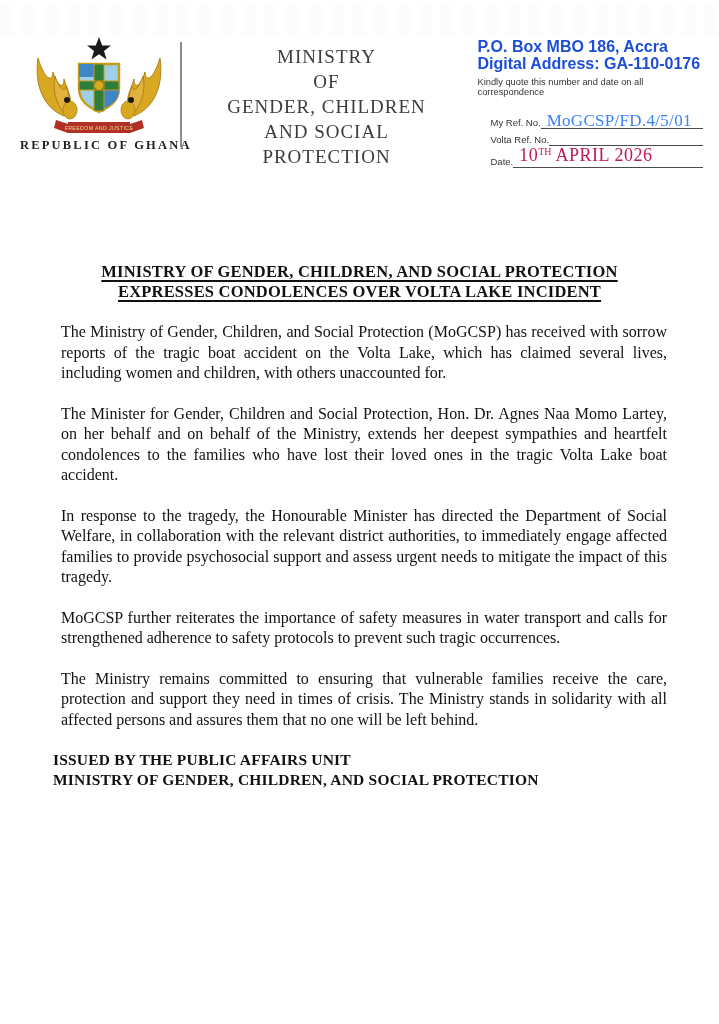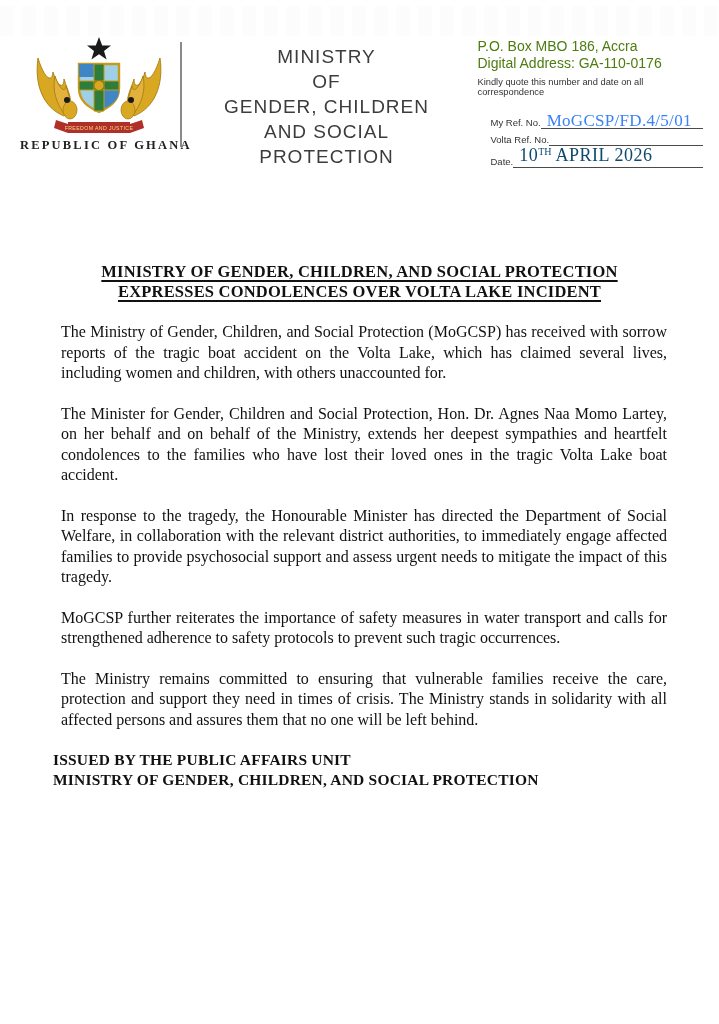--- a/index.html
+++ b/index.html
@@ -28,48 +28,48 @@
     margin-top:2px;
     font-family:"Liberation Serif", serif;
     font-weight:bold;font-size:12.5px;letter-spacing:2.2px;
     color:#222;white-space:nowrap;
   }
   .vdivider{width:1.5px;background:#8a8a8a;height:105px;margin:12px 4px 0 2px;flex:0 0 auto;}
   .ministry-block{
     width:282px;flex:0 0 auto;
     padding-top:14px;
     text-align:center;
-    font-family:Liberation Sans, sans-serif;
+    font-family:Liberation Serif, serif;
     font-size:19px;line-height:25px;letter-spacing:1px;
     color:#3c3c3c;
   }
   .contact-block{
     flex:1;min-width:0;
     padding:8px 2px 0 10px;
     font-family:"Liberation Sans", sans-serif;
   }
-  .contact-bold{font-weight:normal;font-size:14px;line-height:17px;color:#4d7c0f;}
+  .contact-bold{font-weight:bold;font-size:16px;line-height:17px;color:#1d4ed8;}
   .contact-note{font-size:9.3px;color:#333;margin-top:5px;margin-bottom:16px;}
   .ref-line{display:flex;align-items:flex-end;margin-bottom:4px;}
   .ref-label{font-size:9.5px;color:#333;white-space:nowrap;padding-bottom:1px;padding-left:13px;}
   .ref-fill{
     flex:1;border-bottom:1.2px solid #4a4a4a;min-height:12px;
     font-family:"Liberation Serif", serif;
   }
   .myref-value{
     display:block;
     font-size:17px;line-height:15px;
     padding-left:6px;letter-spacing:.3px;
     color:#3b82f6;white-space:nowrap;
   }
   .date-value{
     display:block;position:relative;top:-5px;
     font-size:18px;line-height:14px;
     padding-left:6px;letter-spacing:.5px;
-    color:#0c4a6e;white-space:nowrap;
+    color:#be185d;white-space:nowrap;
   }
   .date-value sup{font-size:10px;vertical-align:6px;letter-spacing:0;}
   
   .doc-title{
     position:absolute;top:262px;left:40px;right:40px;
     text-align:center;
     font-weight:bold;font-size:16.5px;line-height:20px;
     letter-spacing:.2px;
   }
   .doc-title .tline{

